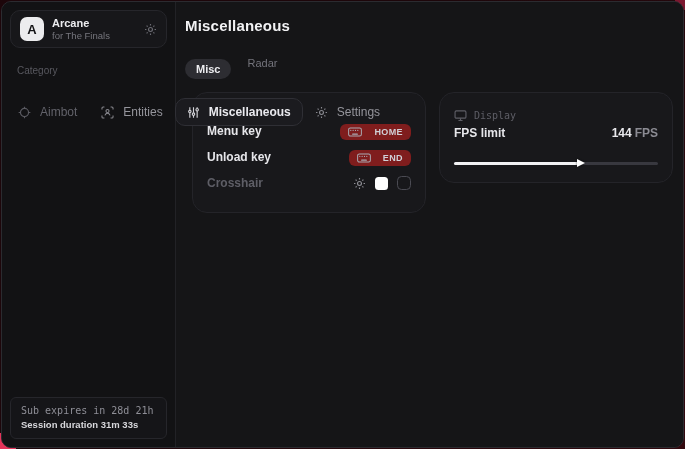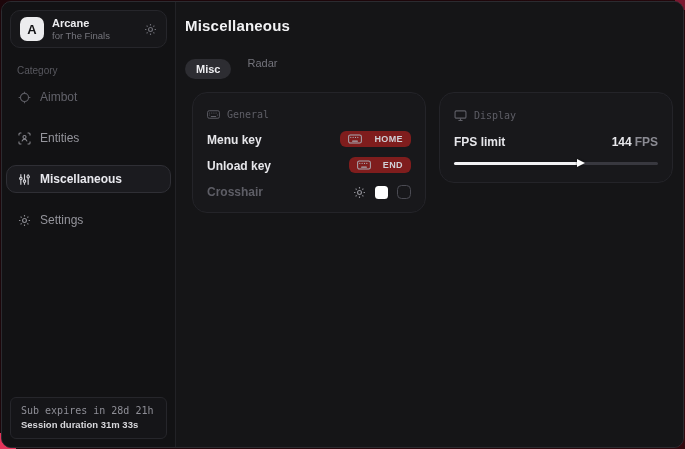--- a/index.html
+++ b/index.html
@@ -44,22 +44,22 @@
     width: 24px; height: 24px; border-radius: 7px;
     background: #ececee; color: #141416;
     font-weight: 700; font-size: 13px;
     display: flex; align-items: center; justify-content: center;
     flex: none;
   }
   .profile-text { flex: 1; line-height: 1.2; }
   .profile-name { font-size: 11px; font-weight: 700; color: #ededf0; }
   .profile-sub { font-size: 9.5px; color: #76767d; }
   .profile-gear { color: #6b6b72; display: flex; cursor: pointer; }
-  .category-label { margin: 9px 15px 7px; font-size: 10px; color: #58585f; }
-  .nav { display: flex; flex-direction: column; padding: 0 4px; gap: 13px; }
+  .category-label { margin: 9px 15px 22px; font-size: 10px; color: #58585f; }
+  .nav { display: flex; padding: 0 4px; }
   .nav-item {
     height: 28px; display: flex; align-items: center; gap: 9px;
     padding: 0 11px; border-radius: 10px; border: 1px solid transparent;
     font-size: 12px; color: #95959c; cursor: pointer;
   }
   .nav-item .nav-icon { display: flex; opacity: .9; }
   .nav-item.dim { color: #62626a; }
   .nav-item.selected {
     border-color: #2f2f35; background: #1b1b1f; color: #e9e9ee; font-weight: 600;
   }
@@ -88,21 +88,21 @@
     width: 234px; background: #18181b;
     border: 1px solid #242429; border-radius: 15px;
     padding: 16px 14px 13px;
   }
   .panel-header {
     display: flex; align-items: center; gap: 7px;
     font-family: "DejaVu Sans Mono", monospace;
     font-size: 10px; color: #5e5e66; margin-bottom: 4px;
   }
   .panel-header .ph-icon { display: flex; }
-  .row { display: flex; align-items: flex-end; justify-content: space-between; height: 23px; margin-top: 3px; }
+  .row { display: flex; align-items: flex-start; justify-content: space-between; height: 23px; margin-top: 3px; }
   .row-label { font-size: 12px; font-weight: 600; color: #e6e6ea; }
   .row-label.dim { color: #5e5e66; }
   .key-btn {
     display: flex; align-items: center; gap: 12px;
     background: #7f1d1d; border-radius: 6px; padding: 3px 8px;
     font-size: 9px; font-weight: 700; color: #d0d0d6; letter-spacing: .4px;
     cursor: pointer; border: none;
   }
   .key-btn .kb-icon { display: flex; color: #a9a9b1; }
   .crosshair-controls { display: flex; align-items: center; gap: 9px; }

